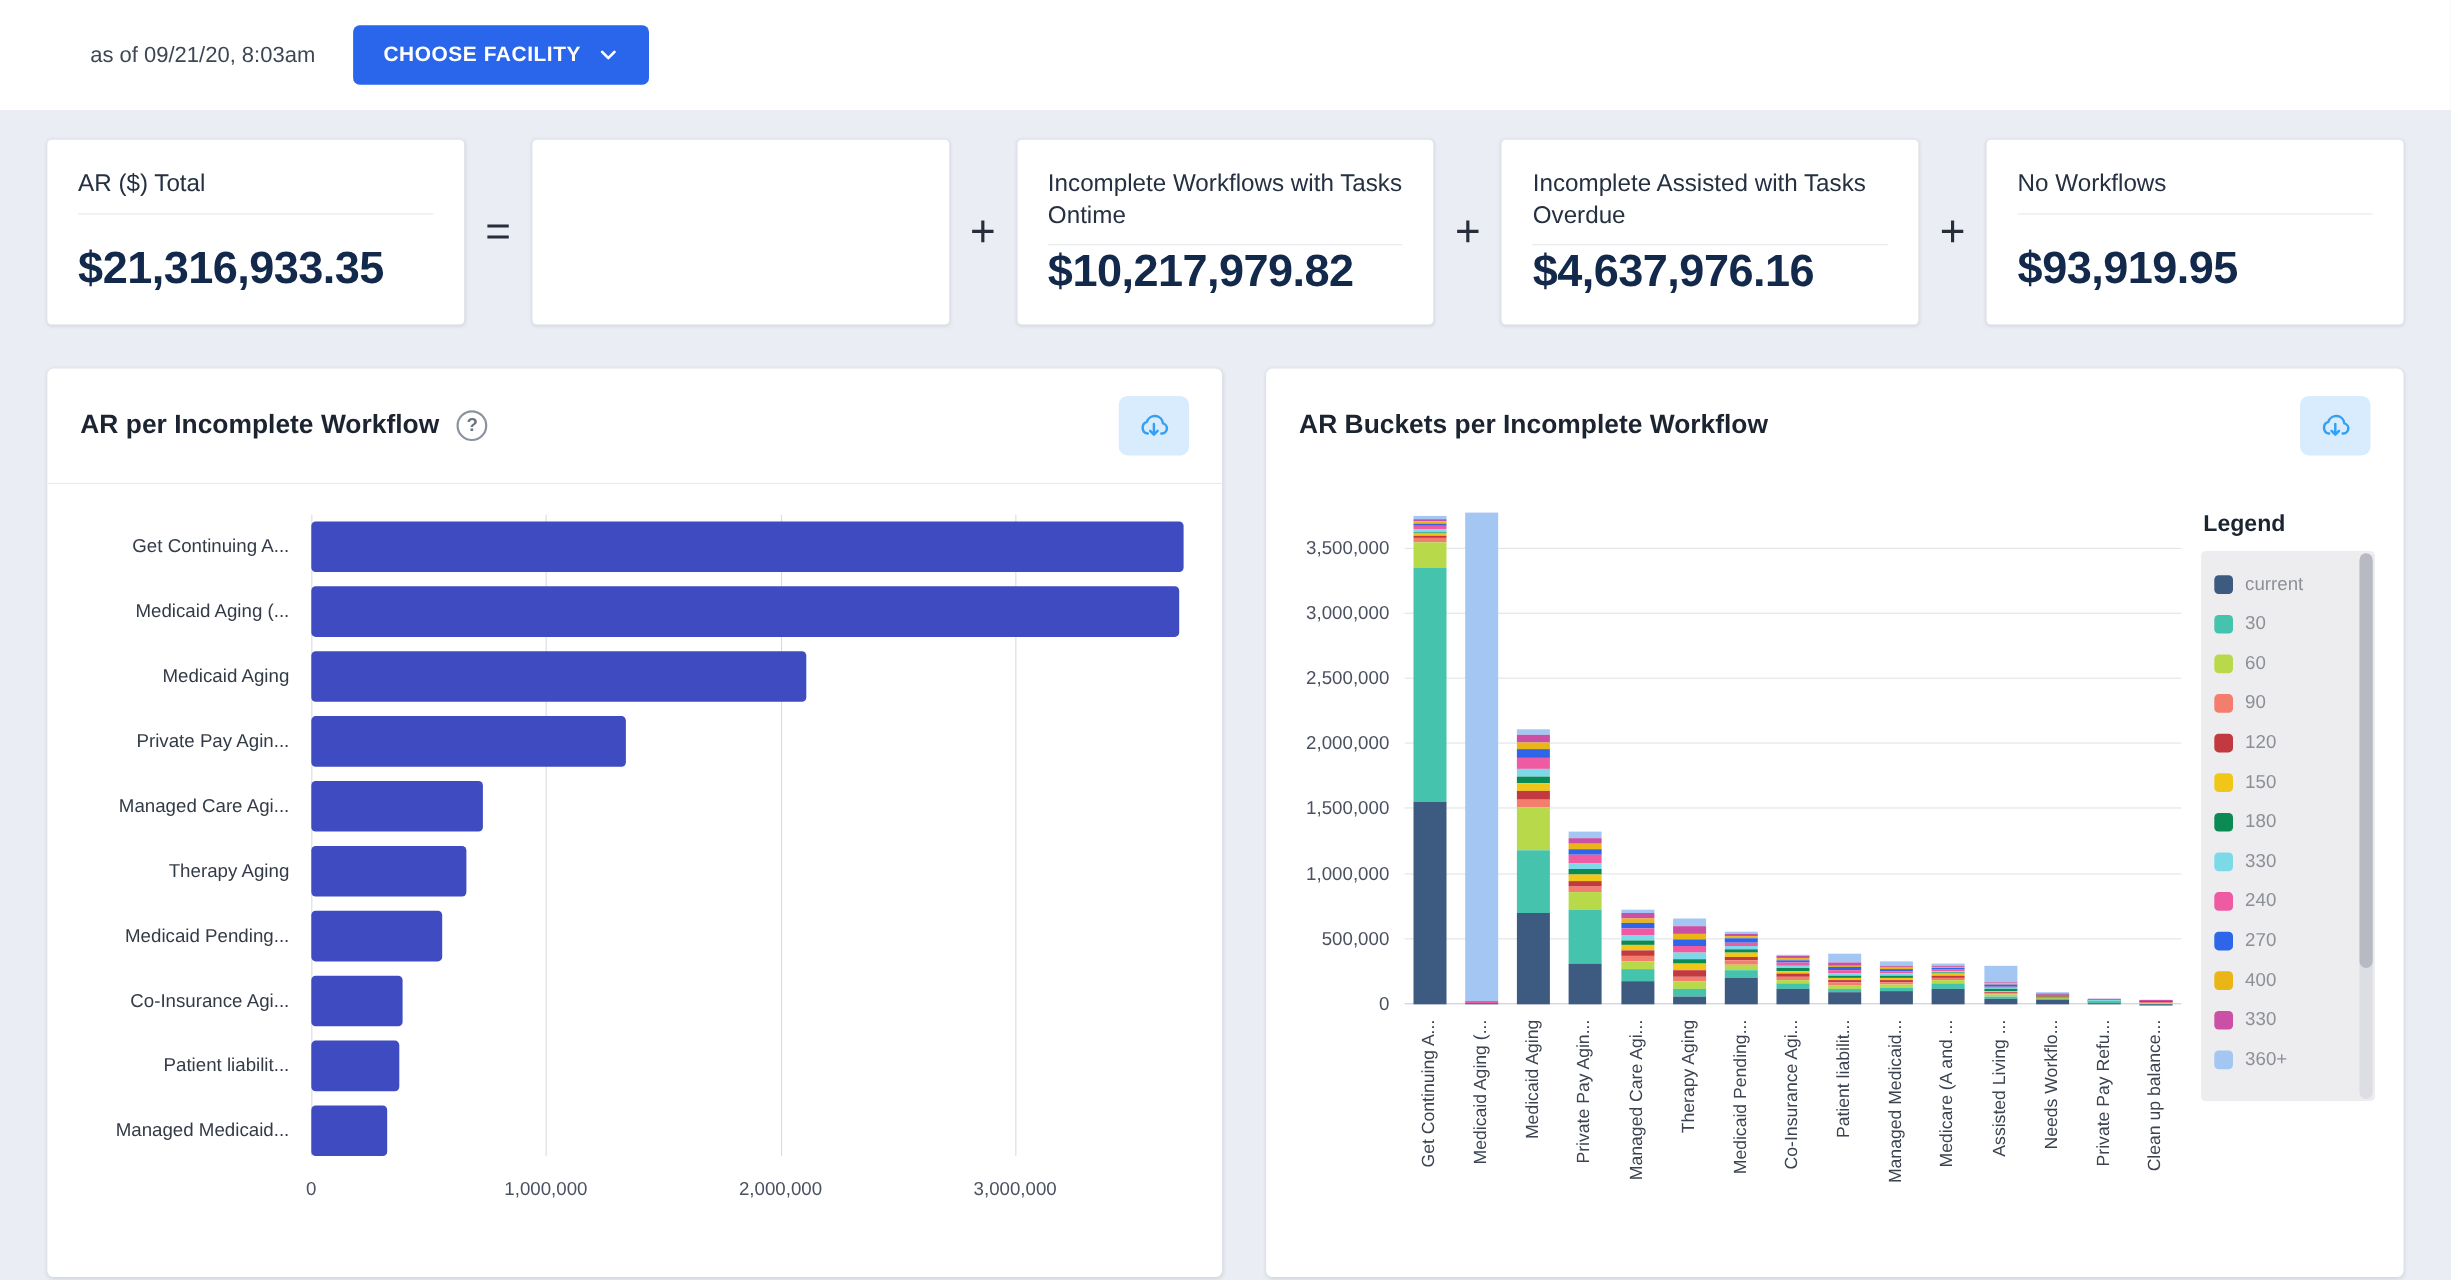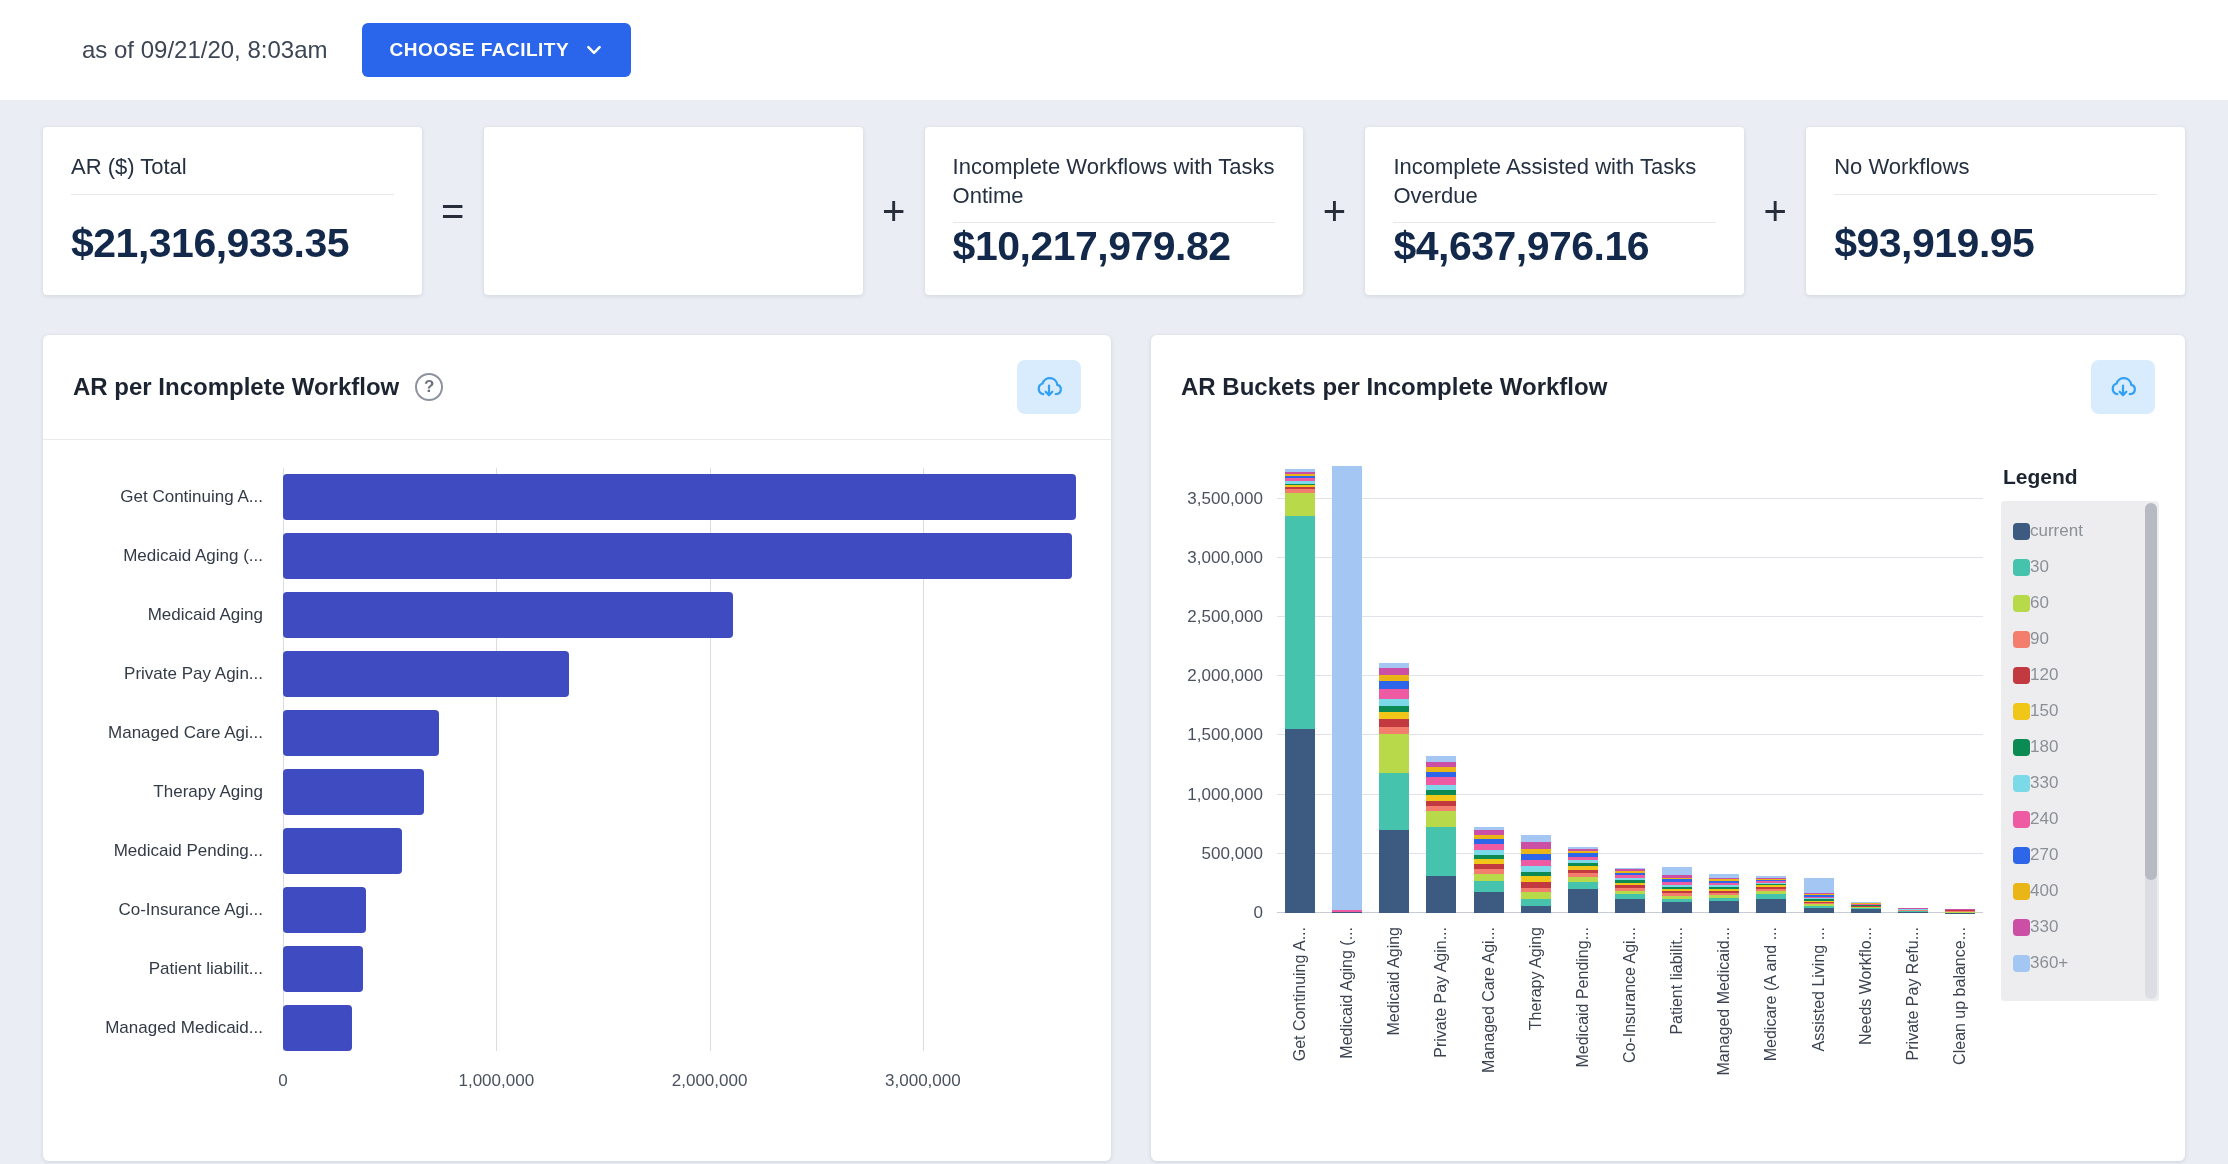--- a/index.html
+++ b/index.html
@@ -2,21 +2,21 @@
 <html><head>
 <meta charset="utf-8">
 <style>
   * { margin:0; padding:0; box-sizing:border-box; }
   html,body { width:2228px; height:1164px; overflow:hidden; background:#eaedf3;
     font-family:"Liberation Sans", sans-serif; color:#1a2533; }
 
   
   .app-header { height:100px; background:#ffffff; display:flex; align-items:center; padding:0 38px; }
   .page-title { font-size:46px; font-weight:800; color:#161f2c; letter-spacing:-0.5px; }
-  .as-of { margin-left:44px; font-size:24px; color:#3d4654; }
+  .as-of { margin-left:44px; font-size:20px; color:#3d4654; }
   .facility-btn { margin-left:34px; background:#2a66ec; border:none; border-radius:6px;
     display:flex; align-items:center; gap:16px; padding:16px 28px; cursor:pointer; }
   .facility-btn span { color:#ffffff; font-size:19px; font-weight:700; letter-spacing:0.5px; }
   .facility-btn svg { width:18px; height:18px; }
 
   
   .page-body { padding:27px 43px 0; }
 
   
   .kpi-row { display:flex; align-items:stretch; }
@@ -70,21 +70,21 @@
   .stack-bar { width:30px; height:100%; display:flex; flex-direction:column-reverse; justify-content:flex-start; }
   .seg { width:100%; }
   .stack-xlabels { display:flex; justify-content:space-between; padding:14px 8px 0; margin-left:100px; min-height:218px; }
   .stack-xlabel { width:30px; display:flex; justify-content:center; align-items:flex-start; }
   .stack-xlabel span { writing-mode:vertical-rl; transform:rotate(180deg); font-size:16px; color:#3c4350; white-space:nowrap; }
 
   
   .legend { width:158px; flex:none; margin-left:18px; }
   .legend-title { font-size:21px; font-weight:700; color:#1b2430; margin:2px 0 12px 2px; }
   .legend-box { position:relative; background:#ededf0; border-radius:4px; height:500px; padding:12px 22px 12px 12px; overflow:hidden; }
-  .legend-item { display:flex; align-items:center; height:36px; }
+  .legend-item { display:flex; align-items:center; gap:11px; height:36px; }
   .legend-swatch { width:17px; height:17px; border-radius:4px; flex:none; }
   .legend-label { font-size:17px; color:#8b9097; }
   .legend-scrollbar { position:absolute; right:2px; top:2px; bottom:2px; width:12px; background:#dcdee3; border-radius:6px; }
   .legend-scroll-thumb { position:absolute; top:0; left:0; width:12px; height:76%; background:#b7bac2; border-radius:6px; }
 </style>
 </head>
 <body>
 
 <header class="app-header">
   <span class="as-of">as of 09/21/20, 8:03am</span>

